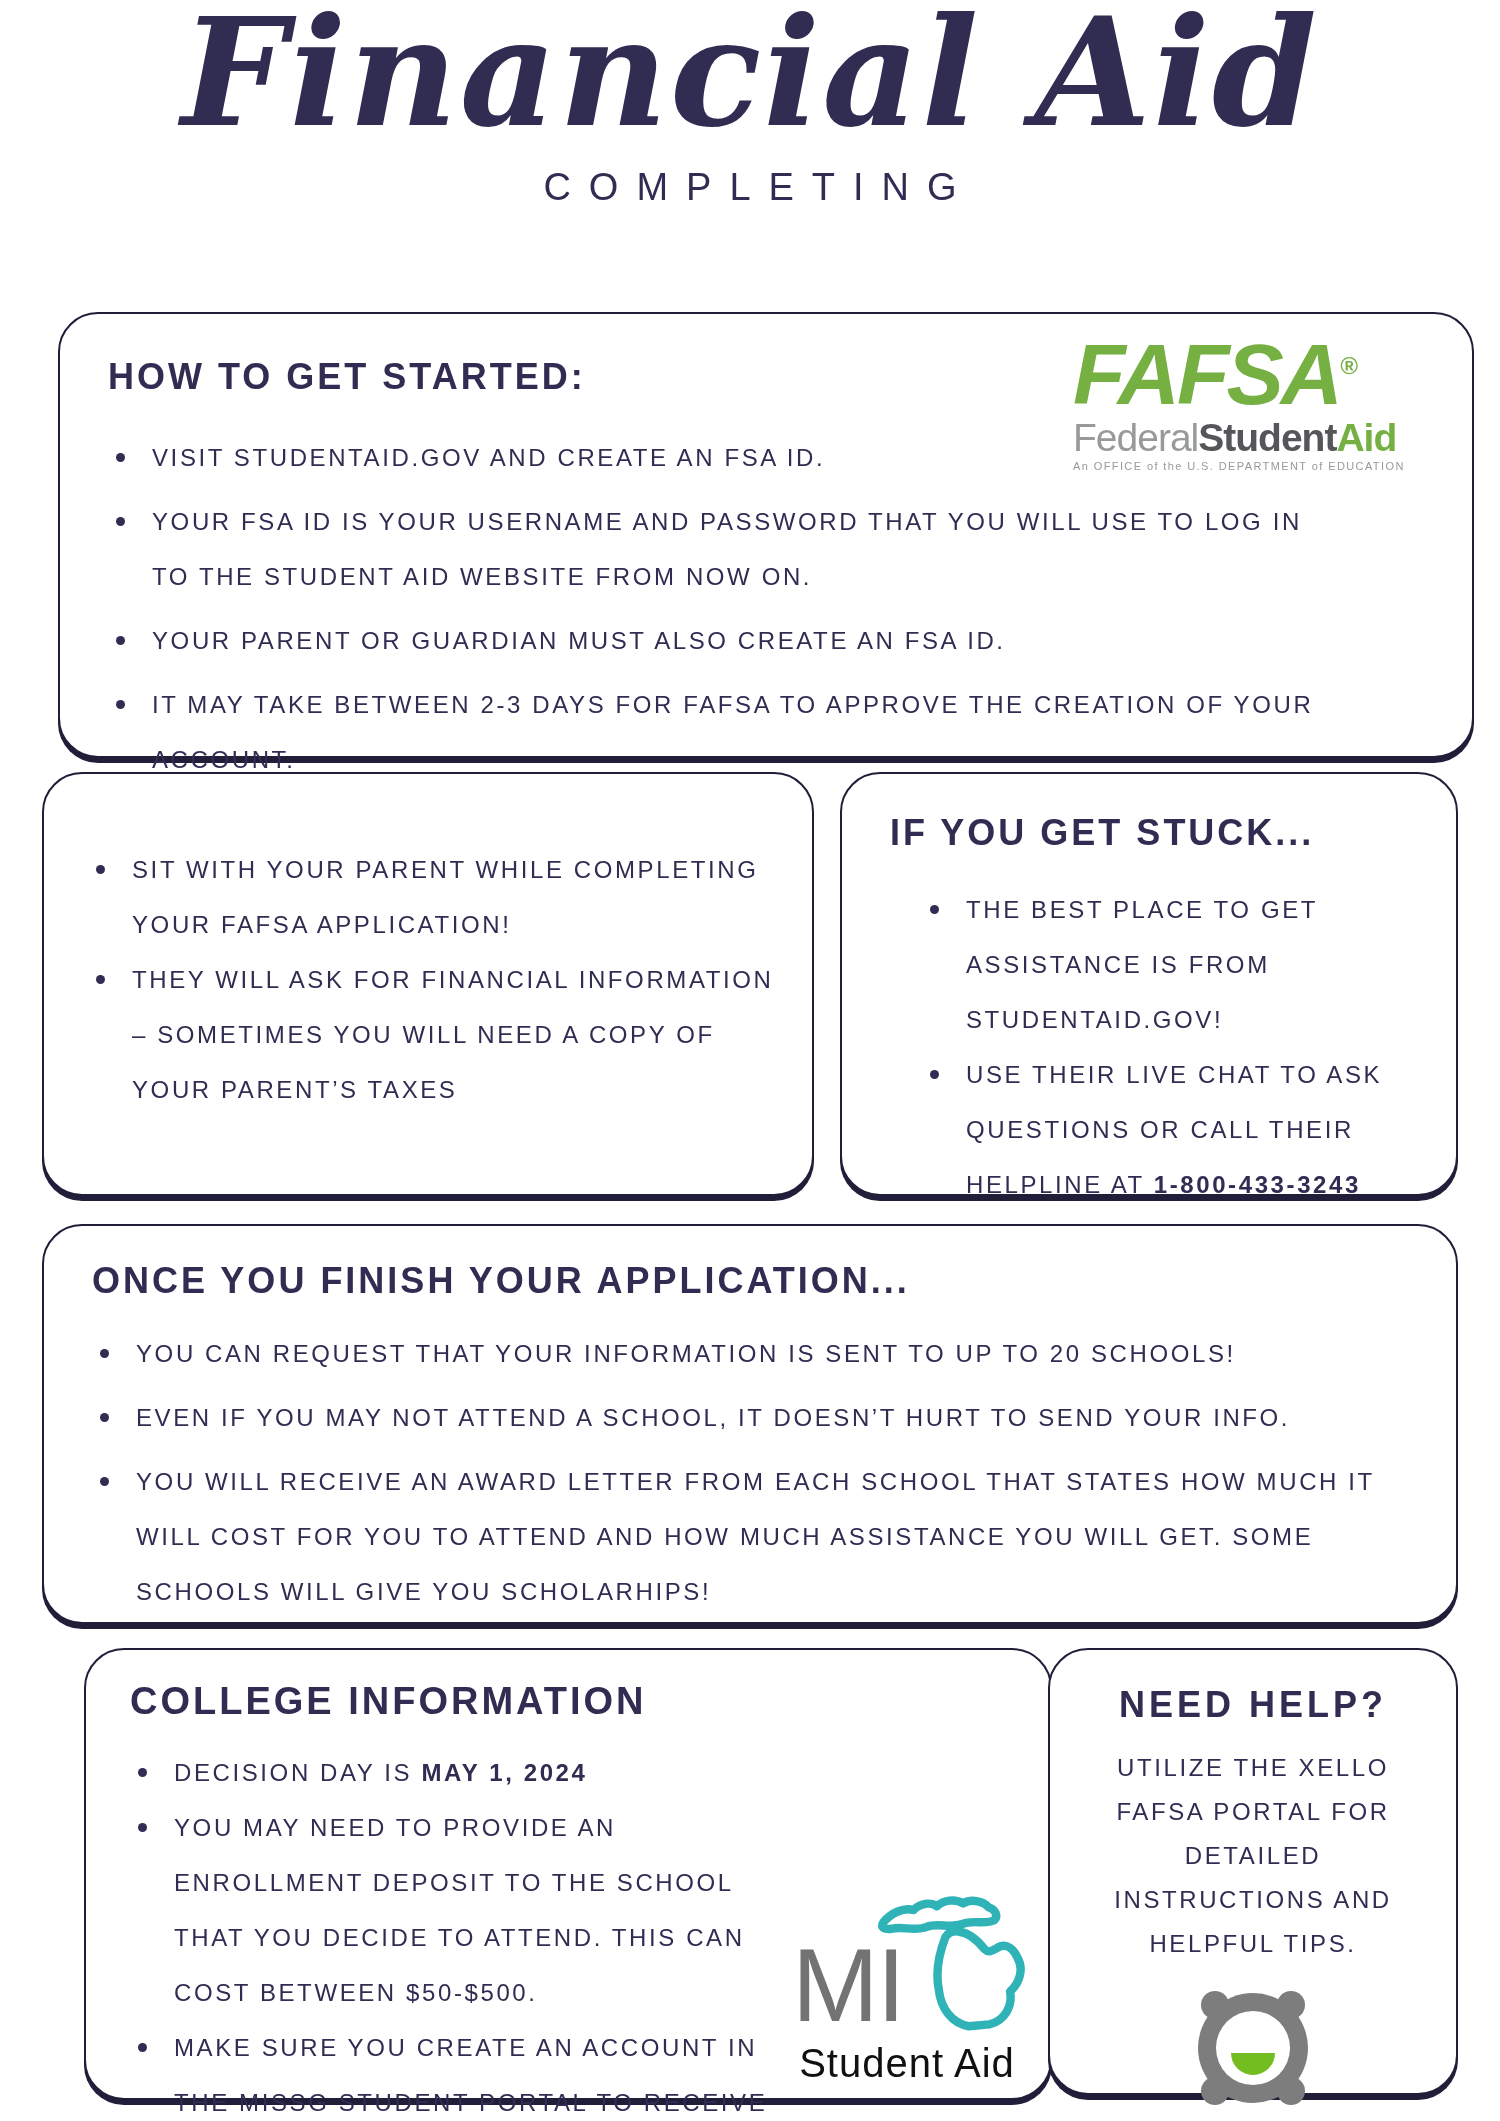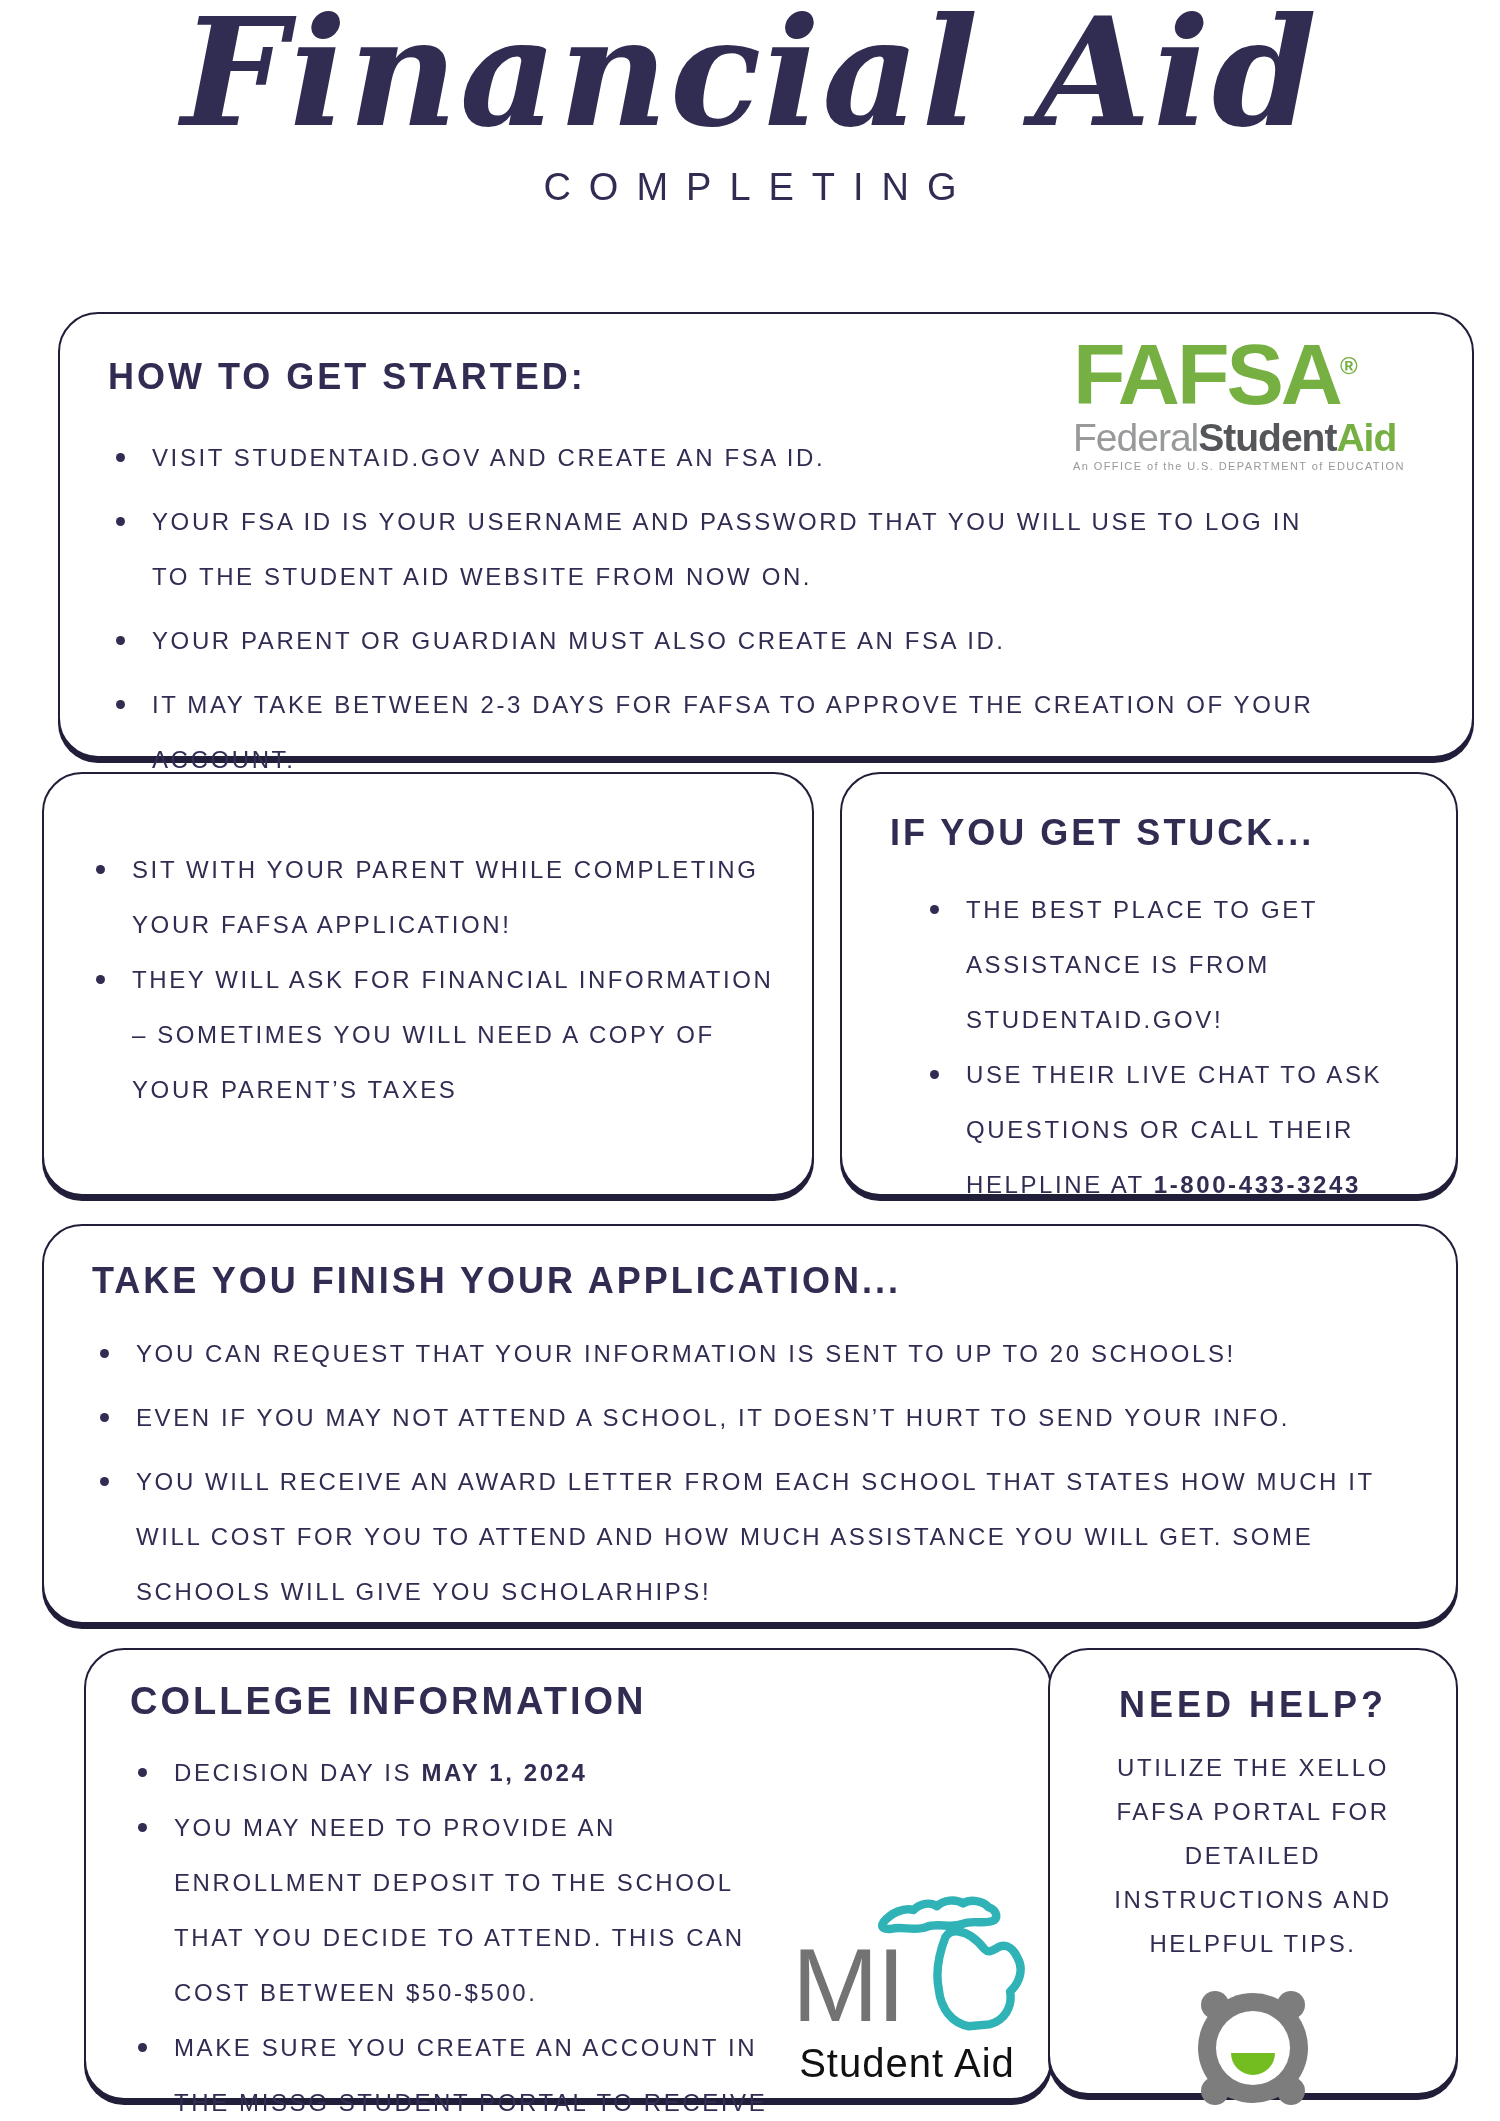--- a/index.html
+++ b/index.html
@@ -67,21 +67,21 @@
   #card-need-help h2 { letter-spacing:4px; }
   .help-body {
     margin-top:20px; font-size:24px; letter-spacing:2.6px; line-height:44px;
     color:var(--navy);
   }
 
   
   .fafsa-logo { position:absolute; top:20px; right:64px; width:335px; line-height:1; }
   .fafsa-word {
     font-size:86px; font-weight:800; letter-spacing:-3px;
-    color:var(--green); line-height:0.95;
+    color:var(--green); line-height:0.95;font-style:italic;
   }
   .fafsa-reg { font-size:24px; font-weight:700; vertical-align:super; letter-spacing:0; }
   .fafsa-line2 { font-size:39px; margin-top:2px; letter-spacing:-1px; white-space:nowrap; }
   .fafsa-federal { color:var(--gray); font-weight:400; }
   .fafsa-student { color:var(--darkgray); font-weight:700; }
   .fafsa-aid     { color:var(--green); font-weight:700; }
   .fafsa-tagline {
     margin-top:4px; font-size:11px; letter-spacing:1.4px;
     color:var(--gray); white-space:nowrap;
   }
@@ -132,21 +132,21 @@
 
   <section class="card" id="card-get-stuck">
     <h2>IF YOU GET STUCK...</h2>
     <ul class="bullets">
         <li><span>THE BEST PLACE TO GET ASSISTANCE IS FROM STUDENTAID.GOV!</span></li>
         <li><span>USE THEIR LIVE CHAT TO ASK QUESTIONS OR CALL THEIR HELPLINE AT </span><span class="b">1-800-433-3243</span></li>
       </ul>
   </section>
 
   <section class="card" id="card-finish">
-    <h2>TAKE YOU FINISH YOUR APPLICATION...</h2>
+    <h2>ONCE YOU FINISH YOUR APPLICATION...</h2>
     <ul class="bullets roomy">
         <li><span>YOU CAN REQUEST THAT YOUR INFORMATION IS SENT TO UP TO 20 SCHOOLS!</span></li>
         <li><span>EVEN IF YOU MAY NOT ATTEND A SCHOOL, IT DOESN’T HURT TO SEND YOUR INFO.</span></li>
         <li><span>YOU WILL RECEIVE AN AWARD LETTER FROM EACH SCHOOL THAT STATES HOW MUCH IT WILL COST FOR YOU TO ATTEND AND HOW MUCH ASSISTANCE YOU WILL GET. SOME SCHOOLS WILL GIVE YOU SCHOLARHIPS!</span></li>
       </ul>
   </section>
 
   <section class="card" id="card-college">
     <h2>COLLEGE INFORMATION</h2>
     <ul class="bullets">

